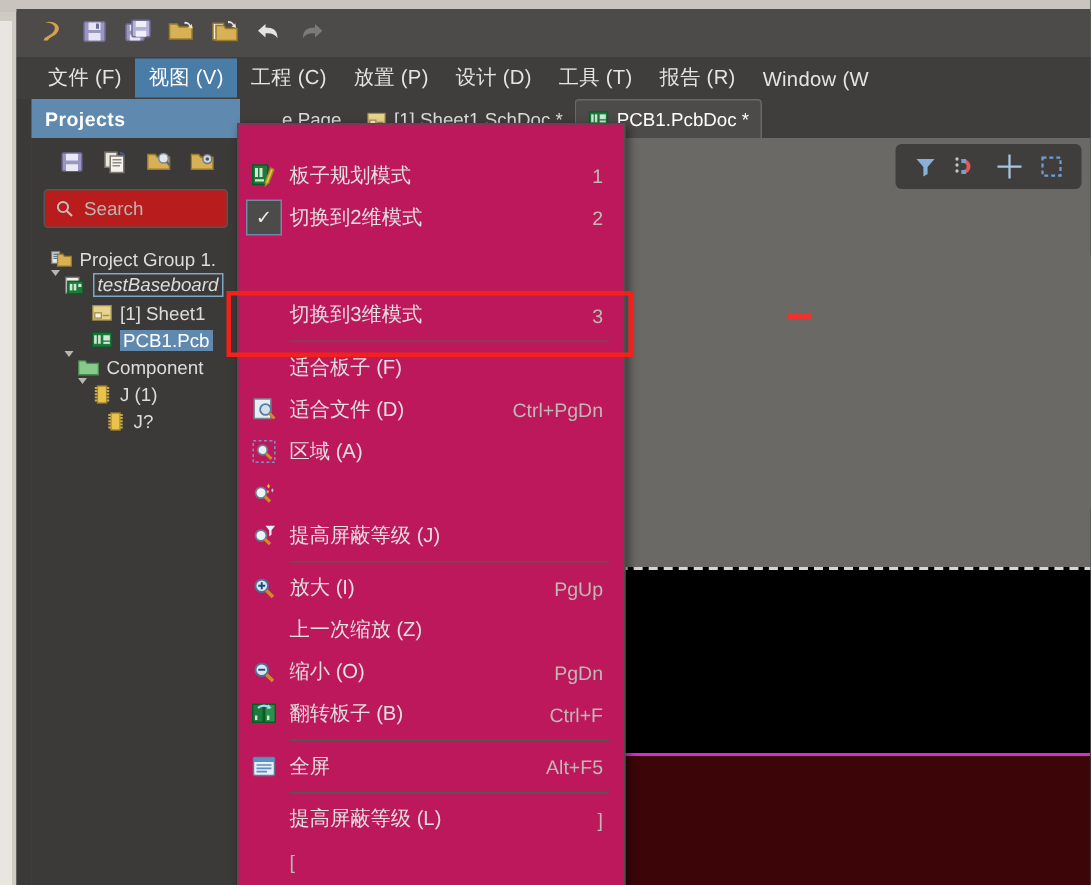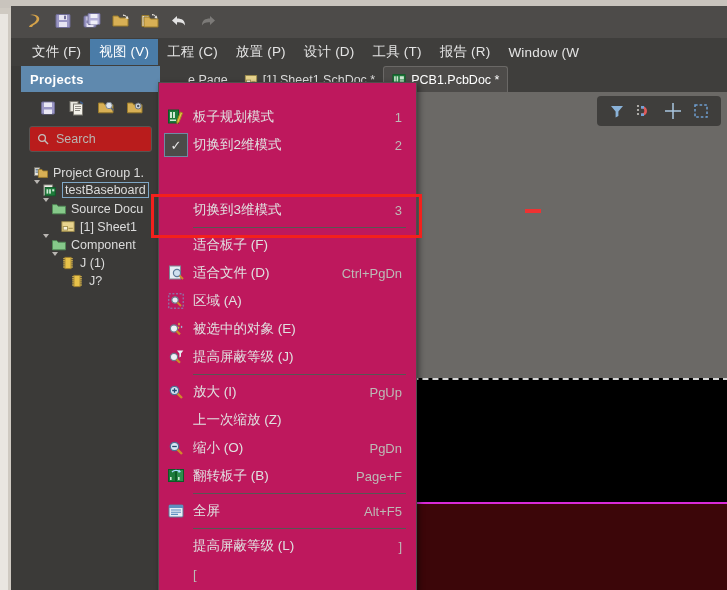--- a/index.html
+++ b/index.html
@@ -52,21 +52,21 @@
   .search-wrap .stxt{color:#b9b6b2;font-size:12.5px;}
   .tree{margin-top:10px;font-size:12.5px;color:#dcdcdc;}
   .tnode{display:flex;align-items:flex-end;height:18px;white-space:nowrap;cursor:default;}
   .tw{width:9px;display:inline-block;flex:none;}
   .tri{width:0;height:0;border-left:4px solid #b9b6b2;border-top:3.5px solid transparent;
        border-bottom:3.5px solid transparent;}
   .tri.open{border-left:3.5px solid transparent;border-right:3.5px solid transparent;
        border-top:4px solid #b9b6b2;border-bottom:0;}
   .tlabel{margin-left:4px;}
   .tlabel.sel{background:#5f89ae;color:#fff;padding:0 2px;}
-  .tlabel.selbox{border:1px solid #7fa7c6;padding:0 2px;}
+  .tlabel.selbox{border:1px solid #7fa7c6;padding:0 2px;font-style:italic;}
 
   
   .mainarea{position:absolute;left:160px;top:66px;width:567px;height:524px;background:#4d4b49;}
   .tabbar{position:absolute;left:0;top:0;width:567px;height:26px;background:#3f3e3c;
      display:flex;align-items:flex-end;}
   .tab{height:24px;display:flex;align-items:center;gap:5px;padding:0 8px;font-size:12.5px;
      color:#dcdcdc;white-space:nowrap;cursor:pointer;}
   .tab.active{background:#4d4b49;color:#ffffff;border-top:1px solid #6a6866;
      border-left:1px solid #6a6866;border-right:1px solid #6a6866;border-radius:3px 3px 0 0;height:25px;}
   .canvas-toolbar{position:absolute;right:6px;top:30px;height:30px;background:#3f3e3c;
@@ -231,39 +231,43 @@
             <svg width="14" height="14" viewBox="0 0 16 16">
               <rect x="1" y="1" width="10" height="12" fill="#f0efe9" stroke="#7d7a72"></rect>
               <rect x="2.5" y="4" width="11.5" height="9.5" fill="#1d7a3a" stroke="#0d5a26"></rect>
               <rect x="4" y="6" width="2" height="5" fill="#cfe8d3"></rect>
               <rect x="7" y="6" width="2" height="5" fill="#cfe8d3"></rect>
               <rect x="10.5" y="6" width="2.4" height="2.4" fill="#cfe8d3"></rect>
             </svg>
           </span>
           <span class="tlabel selbox">testBaseboard</span>
         </div>
-        <div class="tnode" style="padding-left: 22px;">
-          <span class="tw"><i class="tri open"></i></span>
-          <span style="display: inline-flex; width: 15px; height: 14px; align-items: center;">
-            <svg width="14" height="14" viewBox="0 0 16 16">
-              <path d="M0.5 3 h5 l1.4 1.8 H15.5 v8.7 H0.5 Z" fill="#86c98a" stroke="#4f8a55"></path>
-            </svg>
-          </span>
-          <span class="tlabel">Source Docu</span>
-        </div>
         <div class="tnode" style="padding-left: 31px;">
           <span class="tw"></span>
           <span style="display: inline-flex; width: 15px; height: 14px; align-items: center;">
             <svg width="14" height="14" viewBox="0 0 16 16">
               <rect x="1" y="2" width="14" height="11" fill="#e8d48e" stroke="#a08e4a"></rect>
               <rect x="2.5" y="7.5" width="5" height="4" fill="#f7f2dc" stroke="#a08e4a"></rect>
               <path d="M8.5 9.5 h5" stroke="#a08e4a" stroke-width="1.2"></path>
             </svg>
           </span>
           <span class="tlabel">[1] Sheet1</span>
+        </div>
+        <div class="tnode" style="padding-left: 31px;">
+          <span class="tw"></span>
+          <span style="display: inline-flex; width: 15px; height: 14px; align-items: center;">
+            <svg width="14" height="14" viewBox="0 0 16 16">
+              <rect x="0.5" y="2" width="15" height="11" fill="#1d7a3a" stroke="#0d5a26"></rect>
+              <rect x="2" y="4" width="2" height="6.5" fill="#cfe8d3"></rect>
+              <rect x="5" y="4" width="2" height="6.5" fill="#cfe8d3"></rect>
+              <rect x="9" y="4" width="5" height="4" fill="#cfe8d3"></rect>
+              <rect x="9" y="9" width="5" height="1.6" fill="#cfe8d3"></rect>
+            </svg>
+          </span>
+          <span class="tlabel sel">PCB1.Pcb</span>
         </div>
         <div class="tnode" style="padding-left: 22px;">
           <span class="tw"><i class="tri open"></i></span>
           <span style="display: inline-flex; width: 15px; height: 14px; align-items: center;">
             <svg width="14" height="14" viewBox="0 0 16 16">
               <path d="M0.5 3 h5 l1.4 1.8 H15.5 v8.7 H0.5 Z" fill="#86c98a" stroke="#4f8a55"></path>
             </svg>
           </span>
           <span class="tlabel">Component</span>
         </div>
@@ -414,21 +418,20 @@
       <div class="mi">
         <span class="ic">
           <svg width="16" height="16" viewBox="0 0 16 16">
             <circle cx="6" cy="7.5" r="3.6" fill="#eef1f6" stroke="#6b7a8c" stroke-width="1.2"></circle>
             <path d="M8.6 10 L12 13.4" stroke="#d08a2a" stroke-width="2.2"></path>
             <path d="M11 1.5 l1 1.6 -1 1.6 -1-1.6 Z" fill="#e0c33a"></path>
             <path d="M13.6 4.5 l.9 1.4 -.9 1.4 -.9-1.4 Z" fill="#9ec6e0"></path>
             <path d="M10.6 5.6 l.8 1.2 -.8 1.2 -.8-1.2 Z" fill="#e0c33a"></path>
           </svg>
         </span>
-        <span class="lbl">被选中的对象 (E)</span>
         <span class="sc"></span>
       </div>
       <div class="mi">
         <span class="ic">
           <svg width="16" height="16" viewBox="0 0 16 16">
             <circle cx="6" cy="8" r="3.6" fill="#eef1f6" stroke="#6b7a8c" stroke-width="1.2"></circle>
             <path d="M8.6 10.4 L12 13.8" stroke="#d08a2a" stroke-width="2.2"></path>
             <path d="M9 1.5 h6.4 l-2.4 3 v3l-1.6 1 v-4 Z" fill="#e9edf4"></path>
           </svg>
         </span>
@@ -468,21 +471,21 @@
           <svg width="16" height="16" viewBox="0 0 16 16">
             <rect x="0.5" y="1.5" width="7" height="12" fill="#1d7a3a" stroke="#0d5a26"></rect>
             <rect x="8.5" y="1.5" width="7" height="12" fill="#2d8f4c" stroke="#0d5a26"></rect>
             <path d="M4 4 a5 4 0 0 1 8 0" stroke="#a8d8ff" fill="none" stroke-width="1.4"></path>
             <path d="M11 1.5 l2 2.5 -3 .6 Z" fill="#a8d8ff"></path>
             <rect x="2" y="9" width="1.6" height="3" fill="#cfe8d3"></rect>
             <rect x="10" y="9" width="1.6" height="3" fill="#cfe8d3"></rect>
           </svg>
         </span>
         <span class="lbl">翻转板子 (B)</span>
-        <span class="sc">Page+F</span>
+        <span class="sc">Ctrl+F</span>
       </div>
       <div class="sep"></div>
       <div class="mi">
         <span class="ic">
           <svg width="16" height="16" viewBox="0 0 16 16">
             <rect x="1" y="2" width="14" height="12" rx="1" fill="#e6eef6" stroke="#5d7a99"></rect>
             <rect x="1" y="2" width="14" height="3" fill="#5d90c0"></rect>
             <path d="M3 7 h10 M3 9.2 h10 M3 11.4 h7" stroke="#5d90c0" stroke-width="1.1"></path>
           </svg>
         </span>

